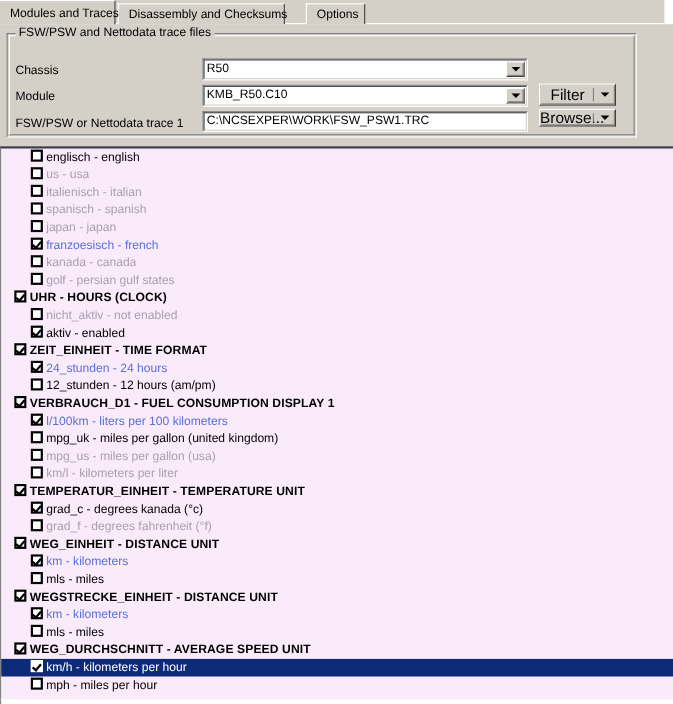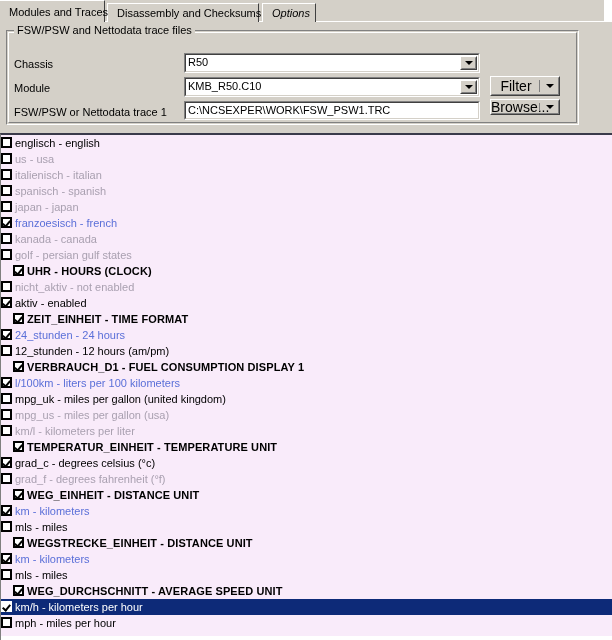--- a/index.html
+++ b/index.html
@@ -230,21 +230,21 @@
   .row .cb.checked::after {
     content: "";
     position: absolute;
     left: 1px; top: 0px;
     width: 3px; height: 6px;
     border: solid #000000;
     border-width: 0 2px 2px 0;
     transform: rotate(40deg);
   }
   .row.level0 { padding-left: 12px; }
-  .row.level1 { }
+  .row.level1 { padding-left: 27px; }
 
   .row .txt { font-size: 11px; }
   .row.hdr .txt { font-weight: bold; letter-spacing: 0.1px; }
   .txt.black { color: #000000; }
   .txt.gray  { color: #a9a0b0; margin-top: 35px; }
   .txt.blue  { color: #5a6fd8; }
   .row.selected .txt { color: #ffffff; }
   .row.selected .cb { border-color: #ffffff; background: #ffffff; }
   .row.selected .cb.checked::after { border-color: #000000; }
 
@@ -261,21 +261,21 @@
 <body>
 
 <div class="tabstrip">
   <div class="tabstrip-underline"></div>
   <div class="tab active" style="left:0px;width:105px;">
     <span>Modules and Traces</span>
   </div>
   <div class="tab" style="left:107px;width:152px;">
     <span>Disassembly and Checksums</span>
   </div>
-  <div class="tab" style="left:262px;width:54px;font-style:italic;">
+  <div class="tab" style="left:278px;width:54px;">
     <span>Options</span>
   </div>
 </div>
 
 <div class="upper">
 
   <div class="groupbox">
     <div class="groupbox-inner"></div>
   </div>
   <div class="groupbox-label">FSW/PSW and Nettodata trace files</div>
@@ -336,21 +336,21 @@
     <div class="row level1"><span class="cb checked"></span><span class="txt black">aktiv  -  enabled</span></div>
     <div class="row level0 hdr"><span class="cb checked"></span><span class="txt black">ZEIT_EINHEIT  -  TIME FORMAT</span></div>
     <div class="row level1"><span class="cb checked"></span><span class="txt blue">24_stunden  -  24 hours</span></div>
     <div class="row level1"><span class="cb"></span><span class="txt black">12_stunden  -  12 hours (am/pm)</span></div>
     <div class="row level0 hdr"><span class="cb checked"></span><span class="txt black">VERBRAUCH_D1  -  FUEL CONSUMPTION DISPLAY 1</span></div>
     <div class="row level1"><span class="cb checked"></span><span class="txt blue">l/100km  -  liters per 100 kilometers</span></div>
     <div class="row level1"><span class="cb"></span><span class="txt black">mpg_uk  -  miles per gallon (united kingdom)</span></div>
     <div class="row level1"><span class="cb"></span><span class="txt gray">mpg_us  -  miles per gallon (usa)</span></div>
     <div class="row level1"><span class="cb"></span><span class="txt gray">km/l  -  kilometers per liter</span></div>
     <div class="row level0 hdr"><span class="cb checked"></span><span class="txt black">TEMPERATUR_EINHEIT  -  TEMPERATURE UNIT</span></div>
-    <div class="row level1"><span class="cb checked"></span><span class="txt black">grad_c  -  degrees celsius (°c)</span></div>
+    <div class="row level1"><span class="cb checked"></span><span class="txt black">grad_c  -  degrees kanada (°c)</span></div>
     <div class="row level1"><span class="cb"></span><span class="txt gray">grad_f  -  degrees fahrenheit (°f)</span></div>
     <div class="row level0 hdr"><span class="cb checked"></span><span class="txt black">WEG_EINHEIT  -  DISTANCE UNIT</span></div>
     <div class="row level1"><span class="cb checked"></span><span class="txt blue">km  -  kilometers</span></div>
     <div class="row level1"><span class="cb"></span><span class="txt black">mls  -  miles</span></div>
     <div class="row level0 hdr"><span class="cb checked"></span><span class="txt black">WEGSTRECKE_EINHEIT  -  DISTANCE UNIT</span></div>
     <div class="row level1"><span class="cb checked"></span><span class="txt blue">km  -  kilometers</span></div>
     <div class="row level1"><span class="cb"></span><span class="txt black">mls  -  miles</span></div>
     <div class="row level0 hdr"><span class="cb checked"></span><span class="txt black">WEG_DURCHSCHNITT  -  AVERAGE SPEED UNIT</span></div>
     <div class="row level1 selected"><span class="cb checked"></span><span class="txt black">km/h  -  kilometers per hour</span></div>
     <div class="row level1"><span class="cb"></span><span class="txt black">mph  -  miles per hour</span></div>

